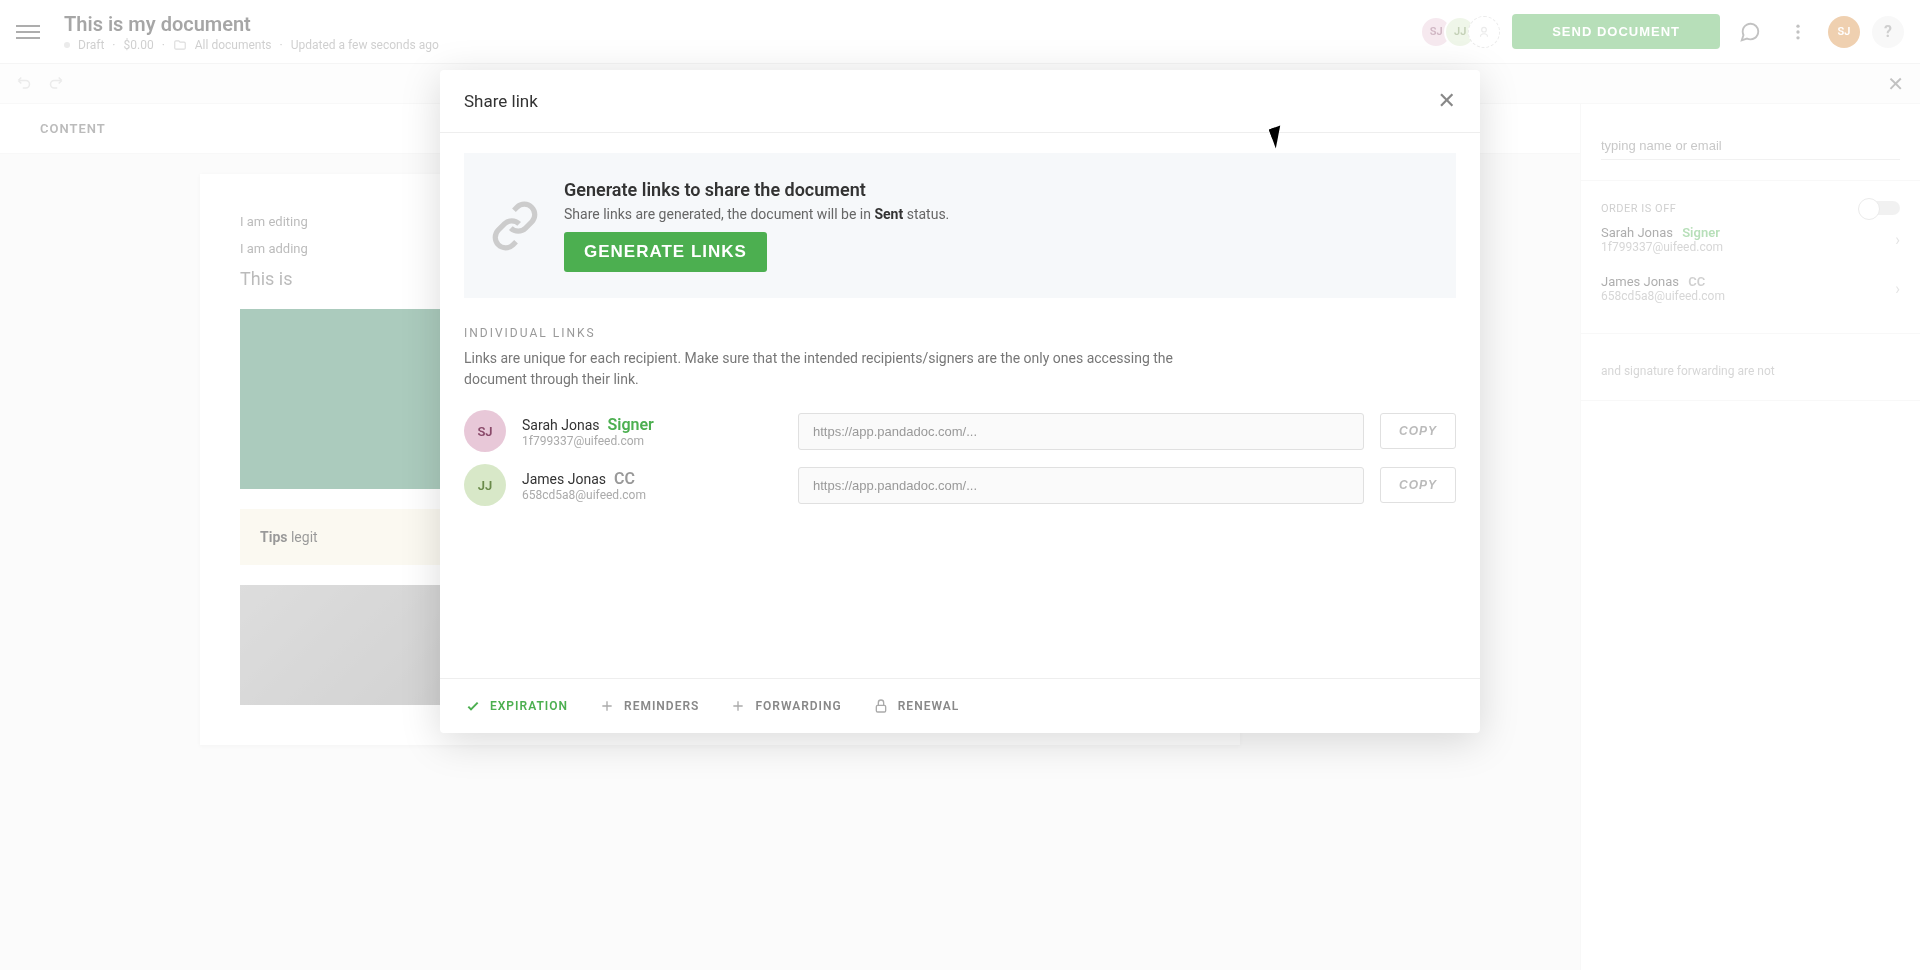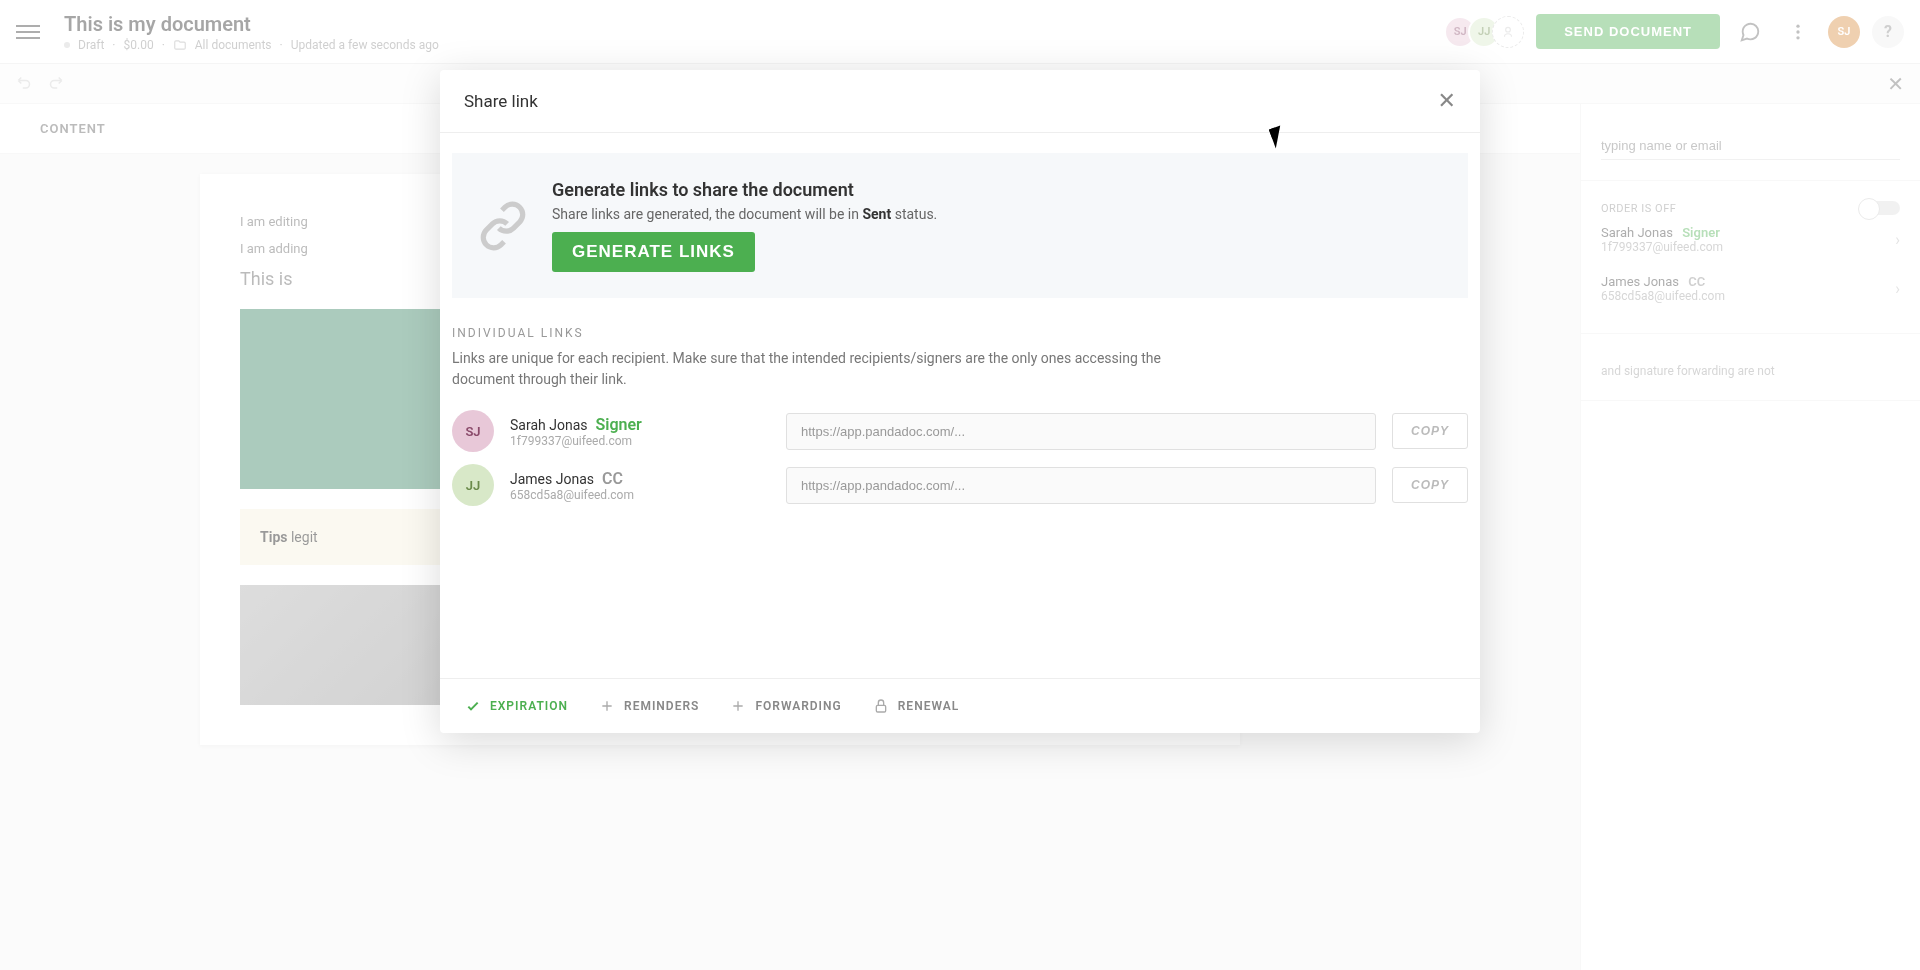--- a/index.html
+++ b/index.html
@@ -32,21 +32,21 @@
     .doc-sub { display: flex; align-items: center; gap: 8px; font-size: 12px; color: #888; margin-top: 2px; }
     .dot { width: 6px; height: 6px; border-radius: 50%; background: #ccc; display: inline-block; }
     .folder-icon { width: 14px; height: 14px; display: inline-block; }
     .header-right { display: flex; align-items: center; gap: 12px; }
     .avatar-stack { display: flex; }
     .avatar { width: 32px; height: 32px; border-radius: 50%; display: flex; align-items: center; justify-content: center; font-size: 11px; font-weight: 600; margin-left: -8px; border: 2px solid #fff; }
     .avatar:first-child { margin-left: 0; }
     .av-sj { background: #e8c8d8; color: #8a4a6a; }
     .av-jj { background: #d8e8c8; color: #6a8a4a; }
     .av-add { background: #fff; border: 1px dashed #ccc; color: #ccc; }
-    .send-btn { background: #4caf50; color: #fff; padding: 10px 28px; border: none; border-radius: 4px; font-size: 13px; font-weight: 600; letter-spacing: 1px; cursor: pointer; }
+    .send-btn { background: #4caf50; color: #fff; padding: 10px 40px; border: none; border-radius: 4px; font-size: 13px; font-weight: 600; letter-spacing: 1px; cursor: pointer; }
     .icon-btn { width: 36px; height: 36px; display: flex; align-items: center; justify-content: center; cursor: pointer; color: #666; }
     .help-btn { width: 32px; height: 32px; border-radius: 50%; background: #eee; display: flex; align-items: center; justify-content: center; color: #888; font-weight: bold; }
     .owner-av { width: 32px; height: 32px; border-radius: 50%; background: #d88a3a; color: #fff; display: flex; align-items: center; justify-content: center; font-size: 11px; font-weight: 600; }
 
     
     .edit-bar {
       height: 40px;
       background: #fafafa;
       border-bottom: 1px solid #eee;
       display: flex;
@@ -144,21 +144,21 @@
     }
     .modal-header {
       display: flex;
       align-items: center;
       justify-content: space-between;
       padding: 18px 24px;
       border-bottom: 1px solid #eee;
     }
     .modal-title { font-size: 17px; color: #333; }
     .modal-close { font-size: 22px; color: #888; cursor: pointer; background: none; border: none; }
-    .modal-body { padding: 20px 12px; }
+    .modal-body { padding: 20px 24px; }
     .gen-box {
       background: #f6f8fa;
       padding: 26px;
       display: flex;
       align-items: center;
       gap: 24px;
       margin-bottom: 28px;
     }
     .link-ic { width: 50px; height: 50px; }
     .gen-text { flex: 1; }

